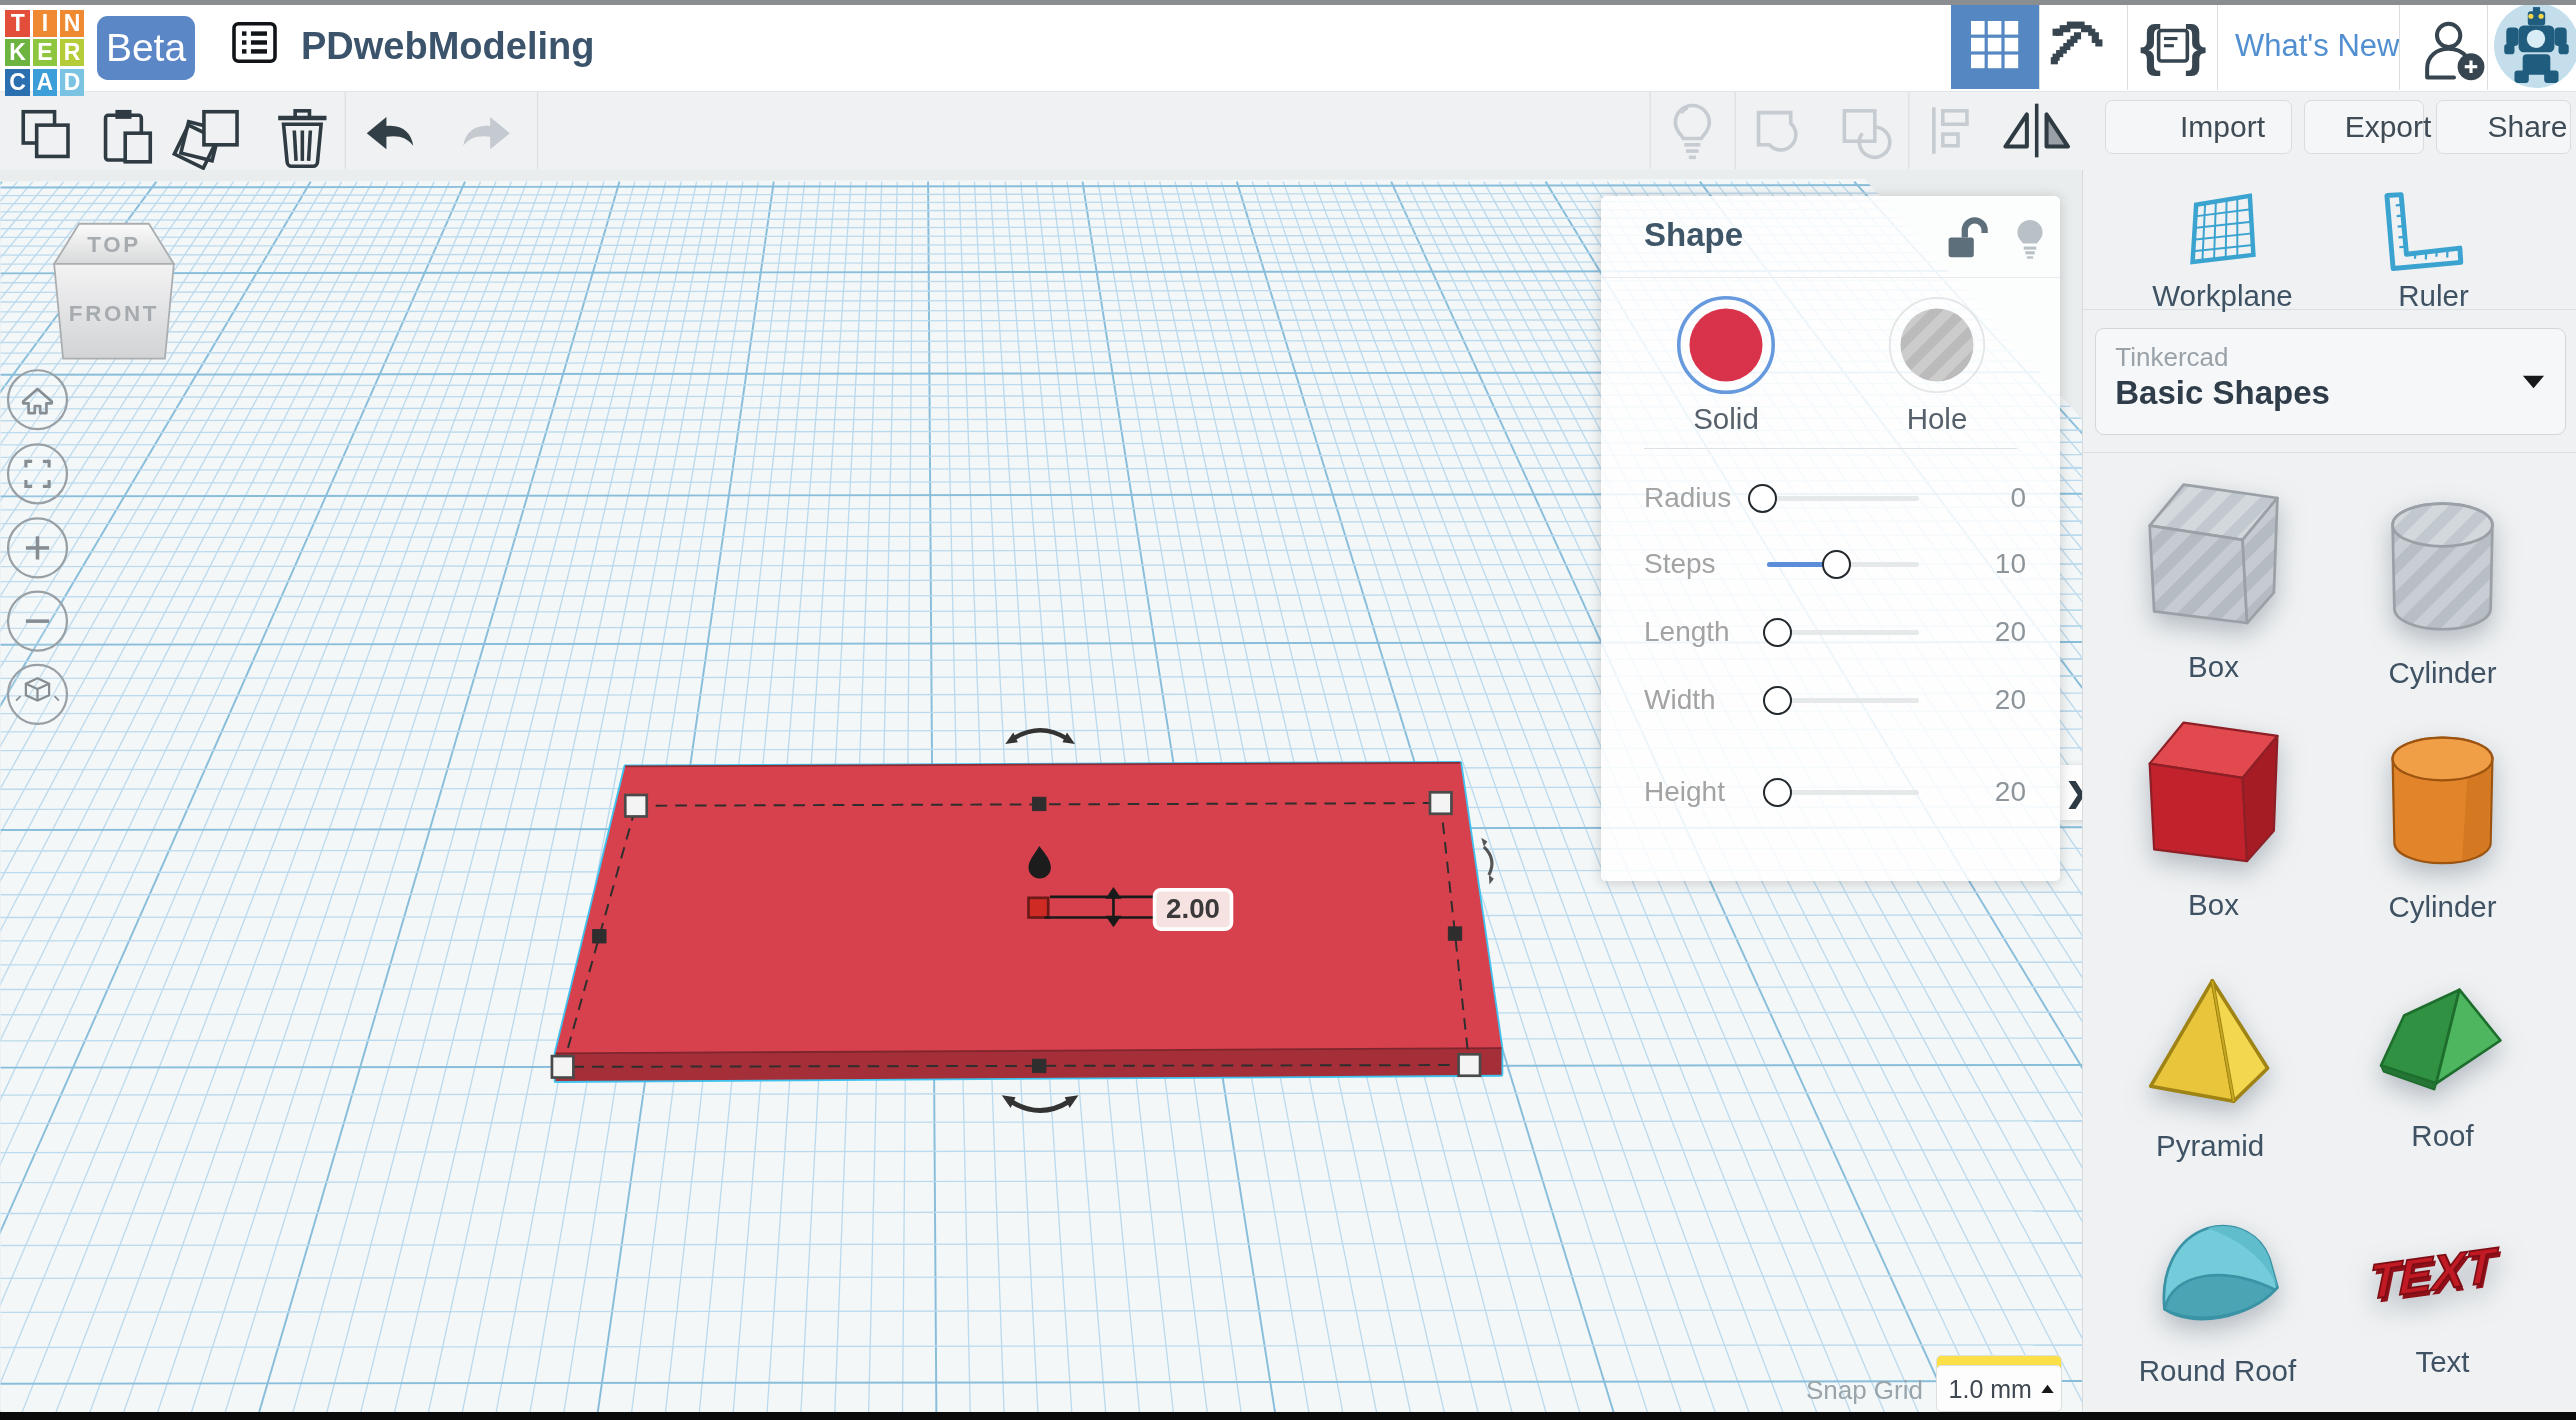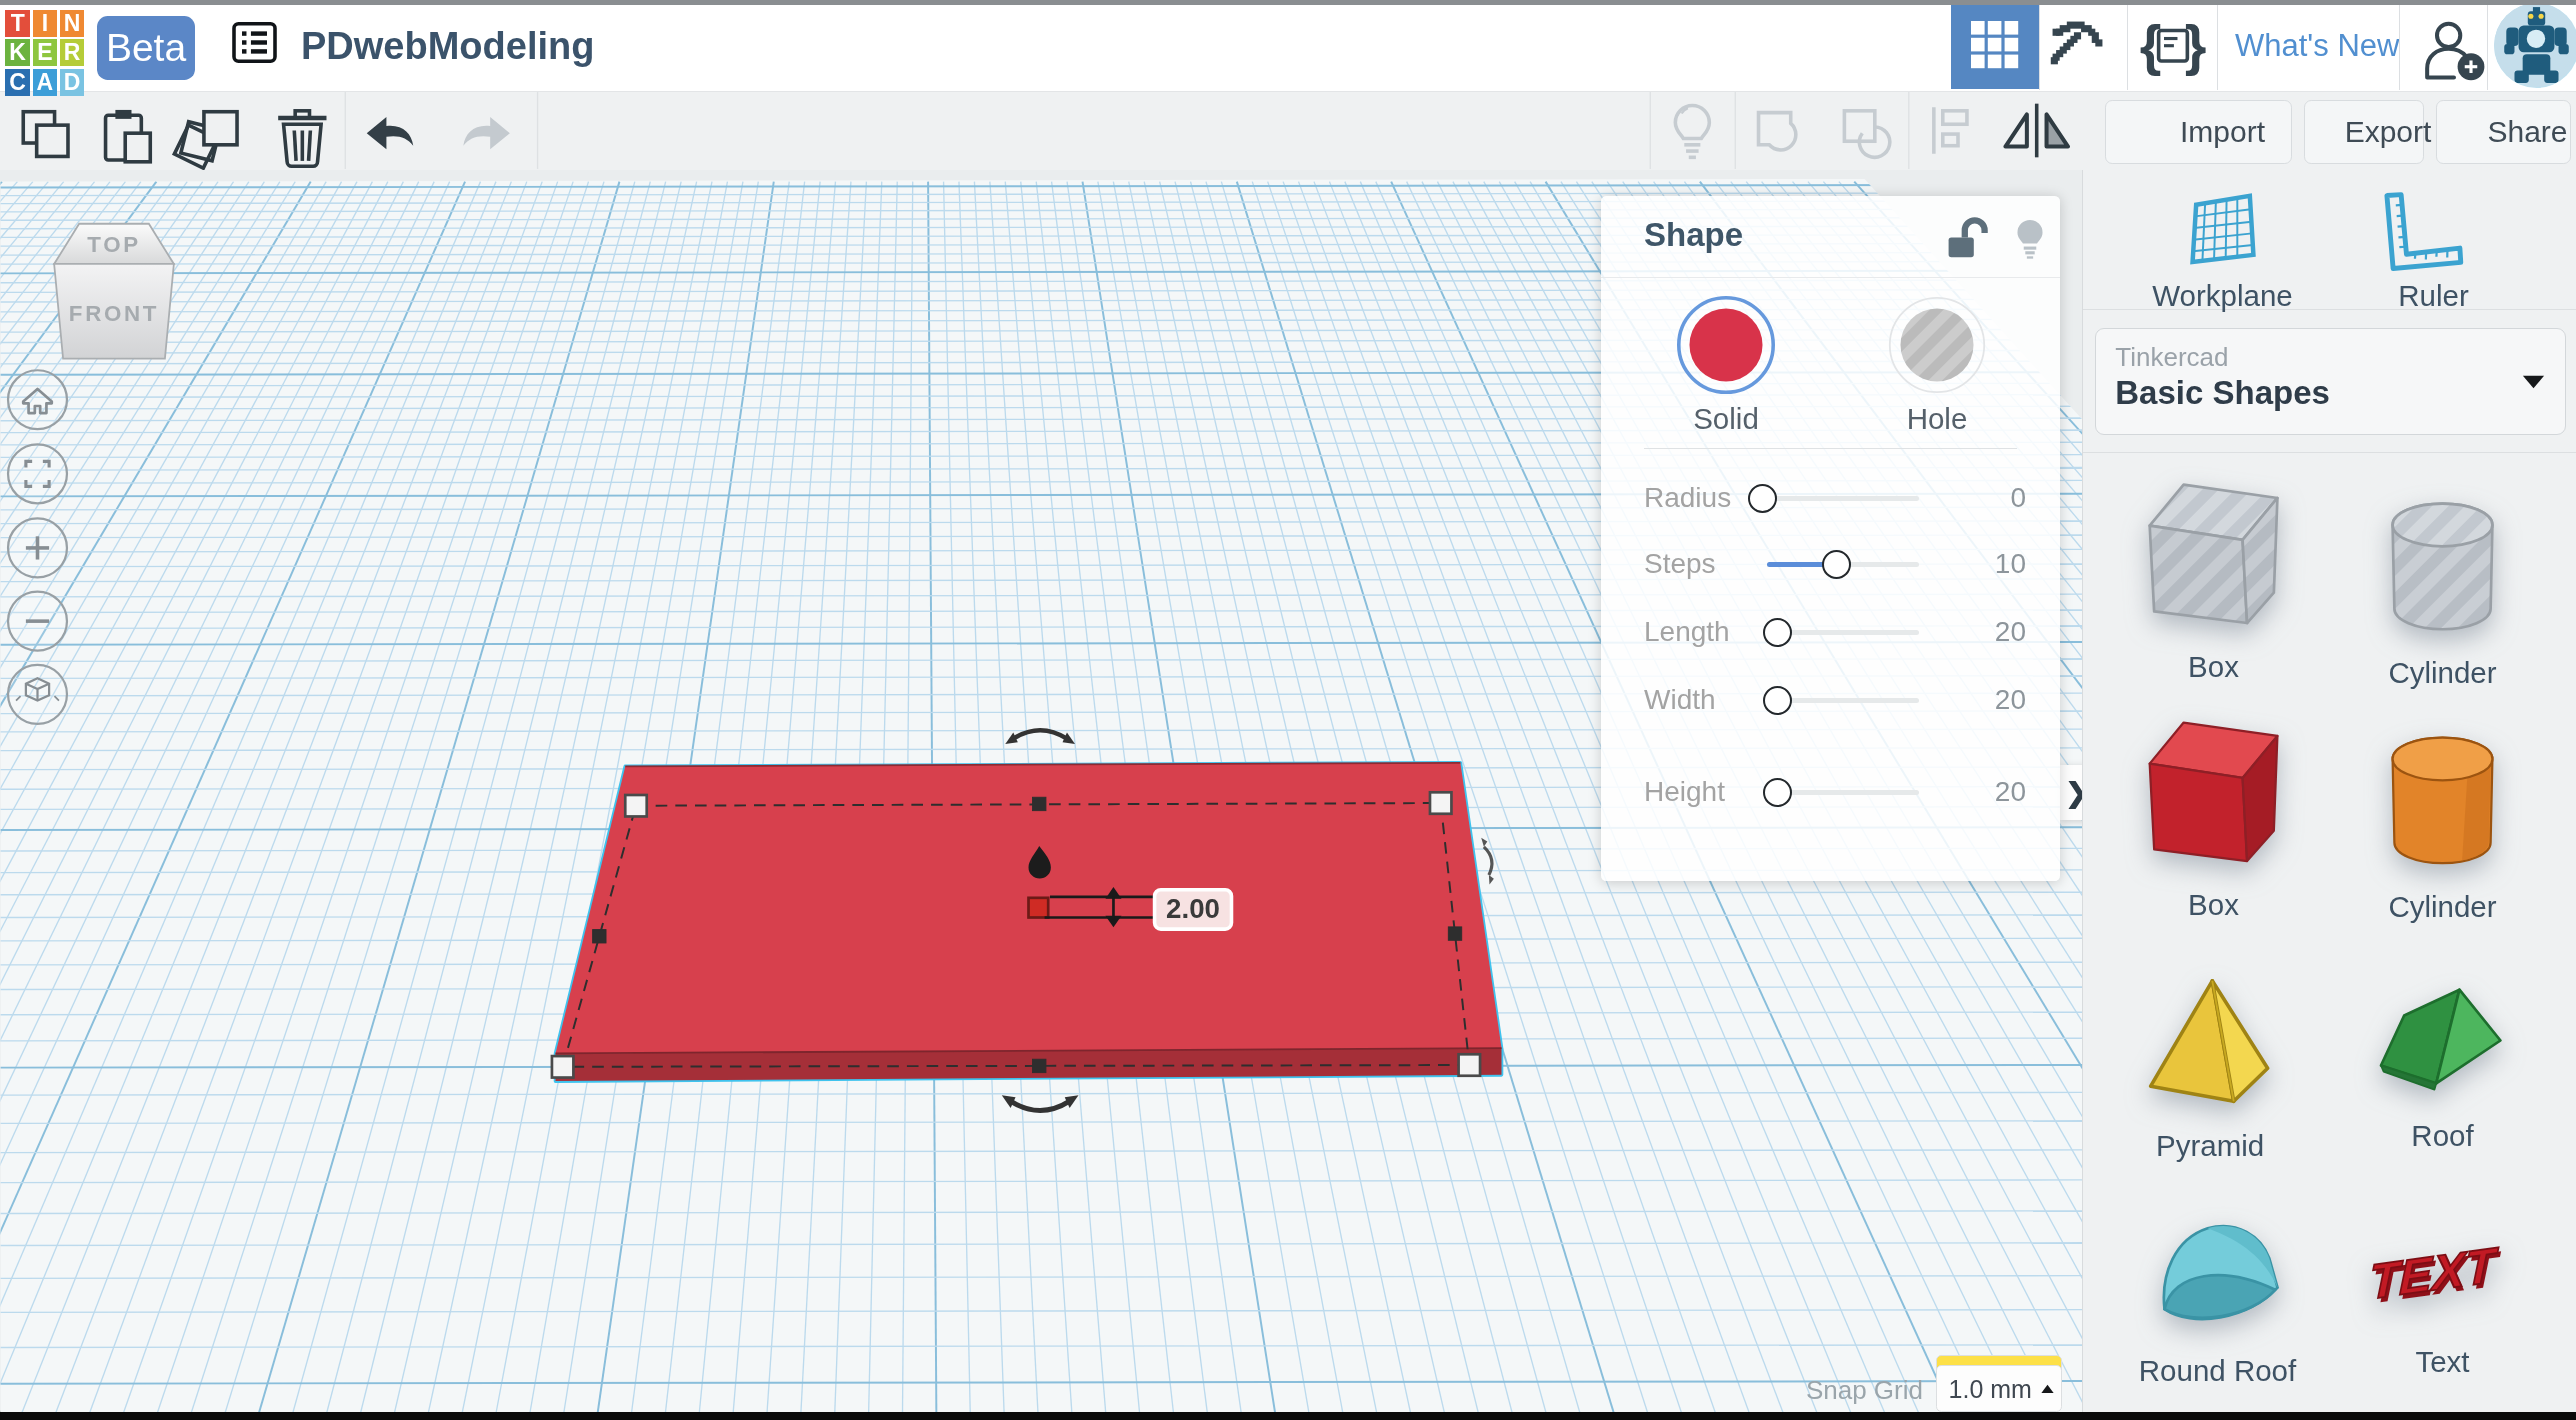--- a/index.html
+++ b/index.html
@@ -6,21 +6,21 @@
 .topstrip { position:absolute; left:0; top:0; width:100%; height:4.5px; background:#8a8e91; z-index:30; }
 .header { position:absolute; left:0; top:0; width:100%; height:91px; background:#ffffff; z-index:20; }
 .toolbar { position:absolute; left:0; top:91px; width:100%; height:79px; background:#eff1f2; border-top:0.9px solid #e3e5e7; z-index:20; }
 .canvas { position:absolute; left:0; top:170px; width:2083px; height:1250px; background:#eaedee; border-bottom-left-radius:10.7px; border-bottom-right-radius:10.7px; overflow:hidden; z-index:1; }
 .sidebar { position:absolute; left:2082px; top:170px; width:494px; height:1242px; background:#eff1f2; border-left:0.9px solid #d8dbdd; z-index:10; }
 .blackbar { position:absolute; left:0; top:1412px; width:100%; height:8px; background:#0a0a0a; z-index:40; }
 .logo { position:absolute; left:5.4px; top:9.8px; width:79px; height:79px; display:grid; grid-template-columns:repeat(3,1fr); grid-template-rows:repeat(3,1fr); gap:2.7px; z-index:25; }
 .logo div { color:#fff; font-weight:bold; font-size:23px; display:flex; align-items:center; justify-content:center; }
 .beta { position:absolute; left:97px; top:16px; width:98px; height:64px; background:#5b87c7; border-radius:10.7px; color:#fff; font-size:39px; display:flex; align-items:center; justify-content:center; z-index:25; }
 .doctitle { position:absolute; left:301px; top:25px; font-size:38px; font-weight:bold; color:#3b536b; z-index:25; }
-.btn { position:absolute; top:100px; height:64px; background:#f4f6f7; border:1.8px solid #d8dcdf; border-radius:7.2px; color:#3f4b55; font-size:30px; display:flex; align-items:center; justify-content:center; z-index:25;padding-left:48px; }
+.btn { position:absolute; top:100px; height:54px; background:#f4f6f7; border:1.8px solid #d8dcdf; border-radius:7.2px; color:#3f4b55; font-size:30px; display:flex; align-items:center; justify-content:center; z-index:25;padding-left:48px; }
 .gridbtn { position:absolute; left:1951px; top:0; width:88px; height:89px; background:#5587c2; z-index:25; display:flex; align-items:center; justify-content:center; }
 .whatsnew { position:absolute; left:2235px; top:28px; font-size:31px; color:#518fd0; z-index:25; }
 .avatar { position:absolute; left:2494px; top:2.7px; width:85px; height:85px; border-radius:50%; background:#bfe0ee; z-index:25; overflow:hidden; }
 .panel { position:absolute; left:1601px; top:196px; width:459px; height:685px; background:rgba(255,255,255,0.85); border-radius:5.4px; box-shadow:0 1.8px 12.5px rgba(0,0,0,0.18); z-index:5; }
 .paneltab { position:absolute; left:2060px; top:765px; width:33px; height:55px; background:#fdfdfd; border-radius:0 7.2px 7.2px 0; box-shadow:1.8px 1.8px 7.2px rgba(0,0,0,0.15); z-index:4; display:flex; align-items:center; justify-content:center; font-size:27px; color:#2e3b45; font-weight:bold;}
 .srow { position:absolute; left:43px; width:382px; height:36px; }
 .srow .lab { position:absolute; left:0; top:0; font-size:28px; color:#a3a3a3; }
 .srow .val { position:absolute; right:0; top:0; font-size:28px; color:#8d959b; text-align:right; }
 .track { position:absolute; left:123px; top:14.3px; width:152px; height:4.5px; background:#e6e9ea; border-radius:2.7px; }
 .knob { position:absolute; top:-12.5px; width:29px; height:29px; background:#fff; border:2.7px solid #23282c; border-radius:50%; }

